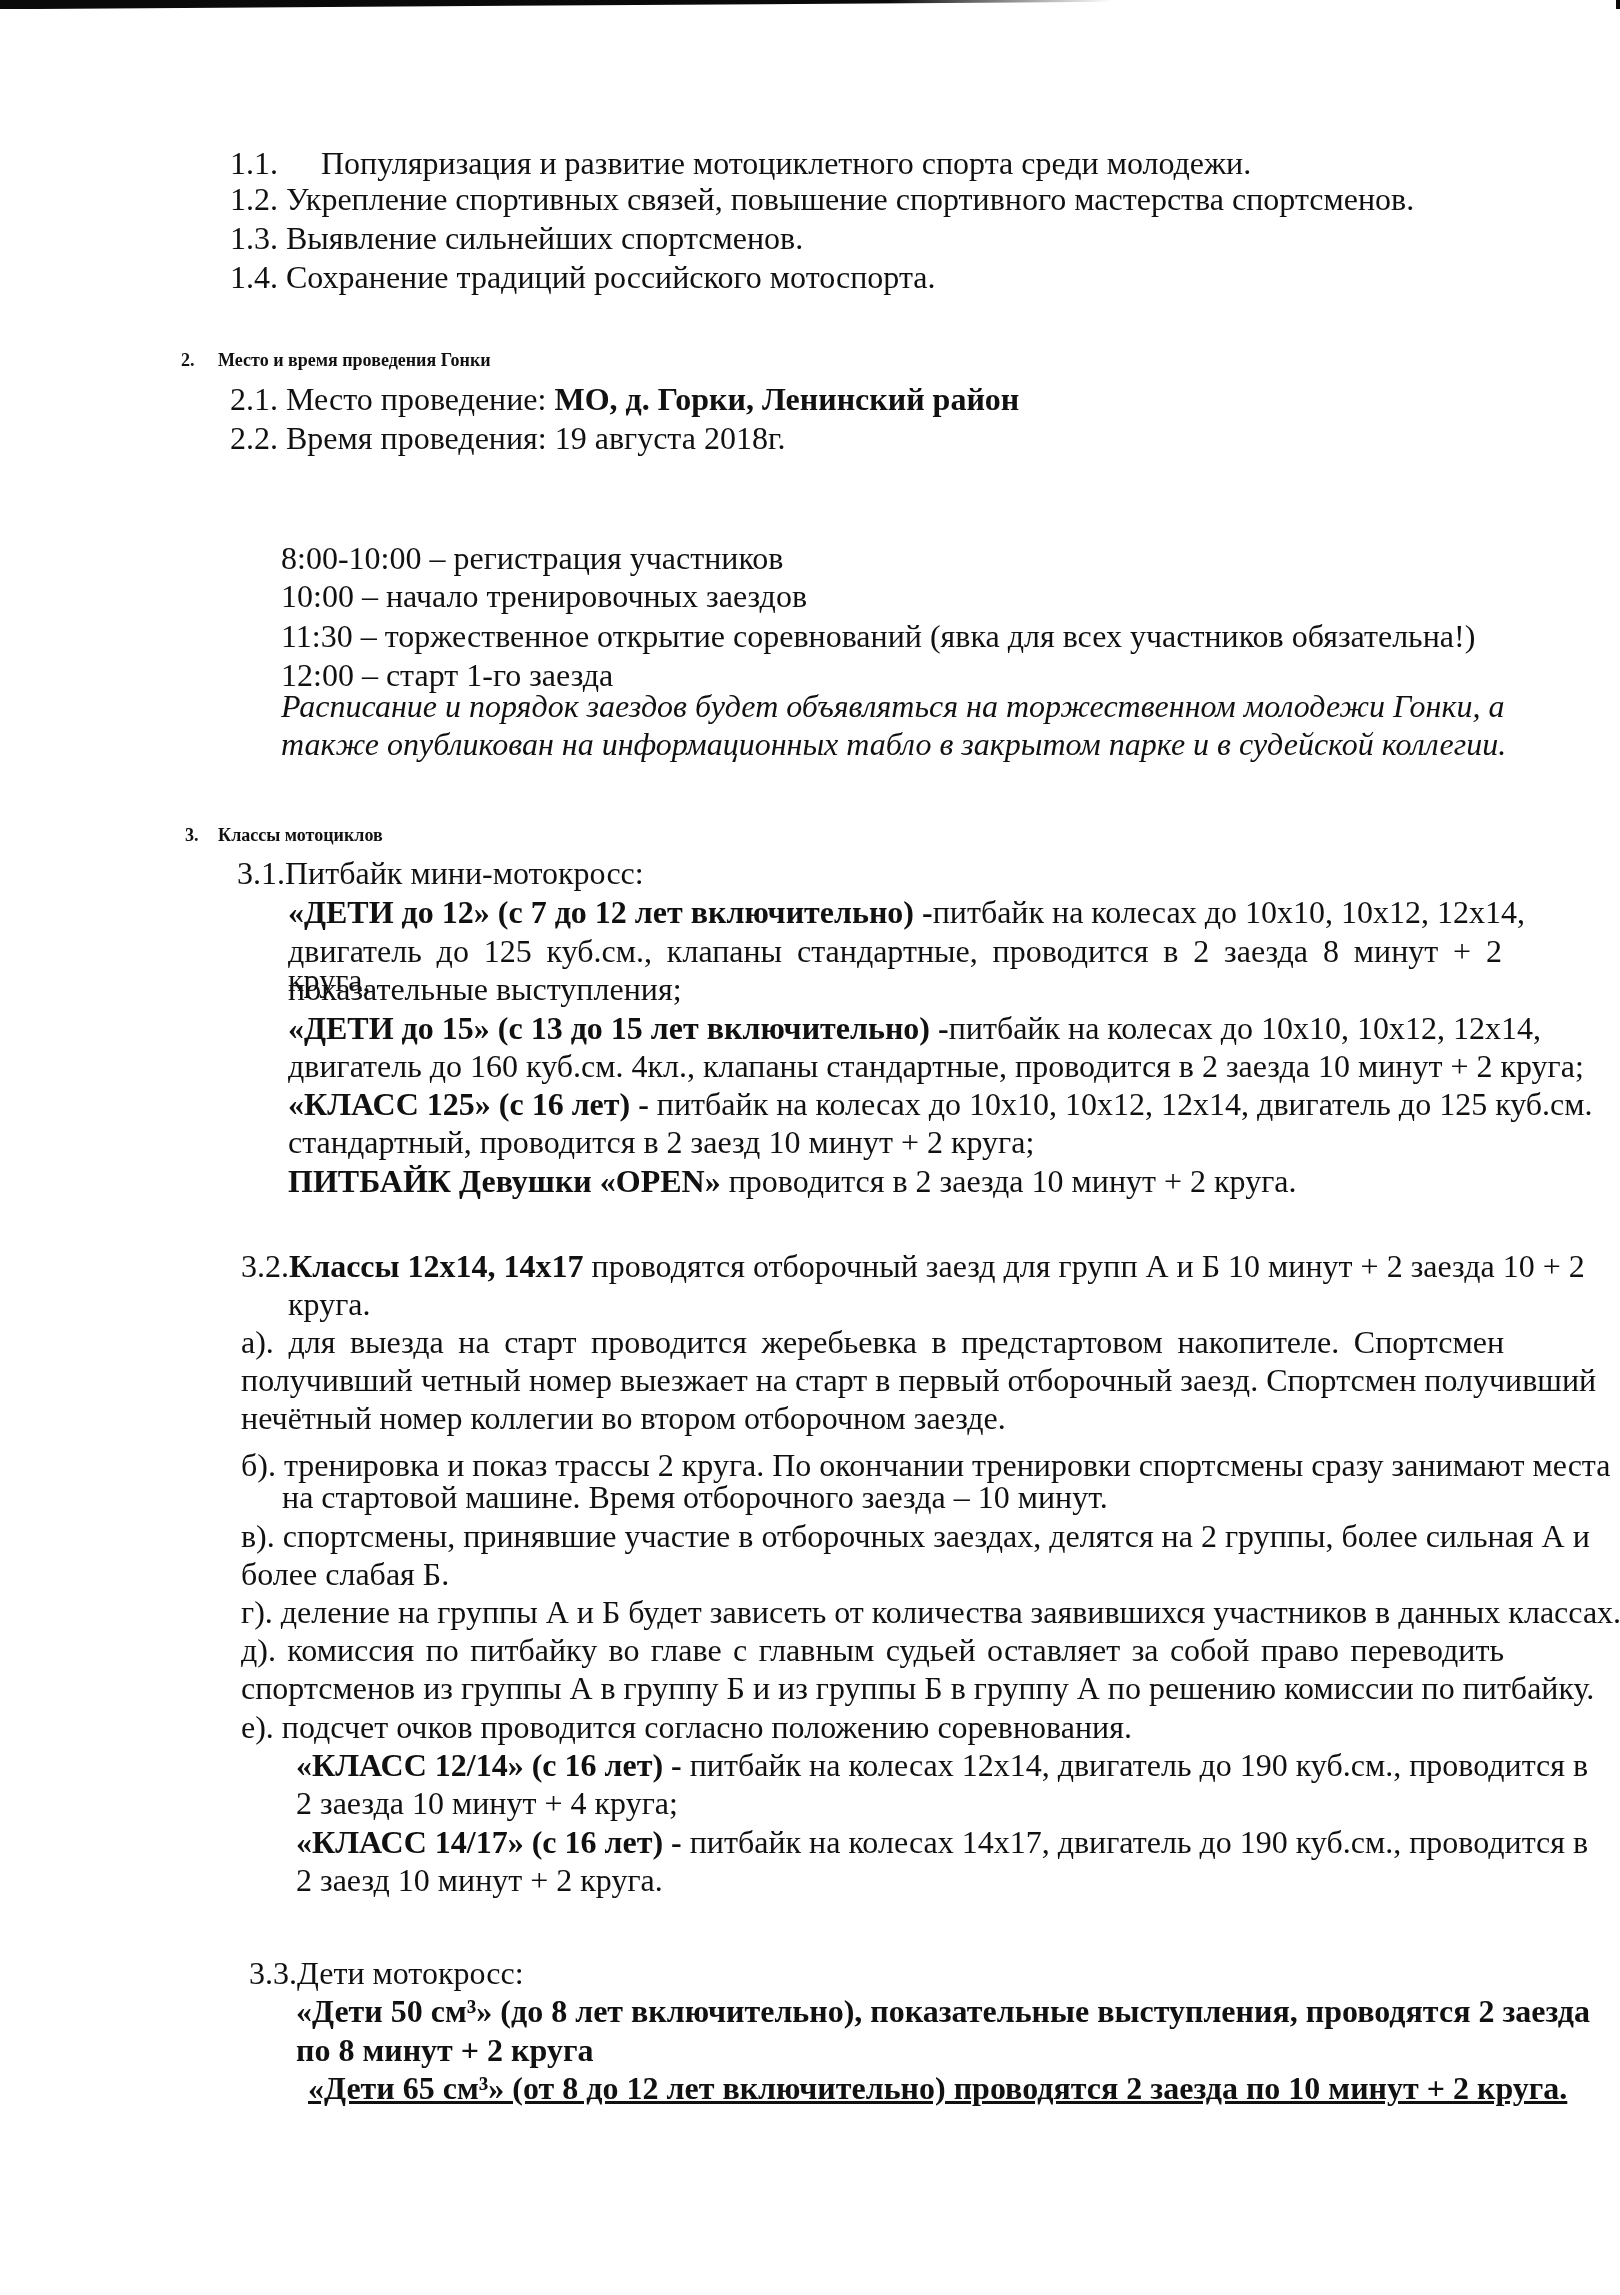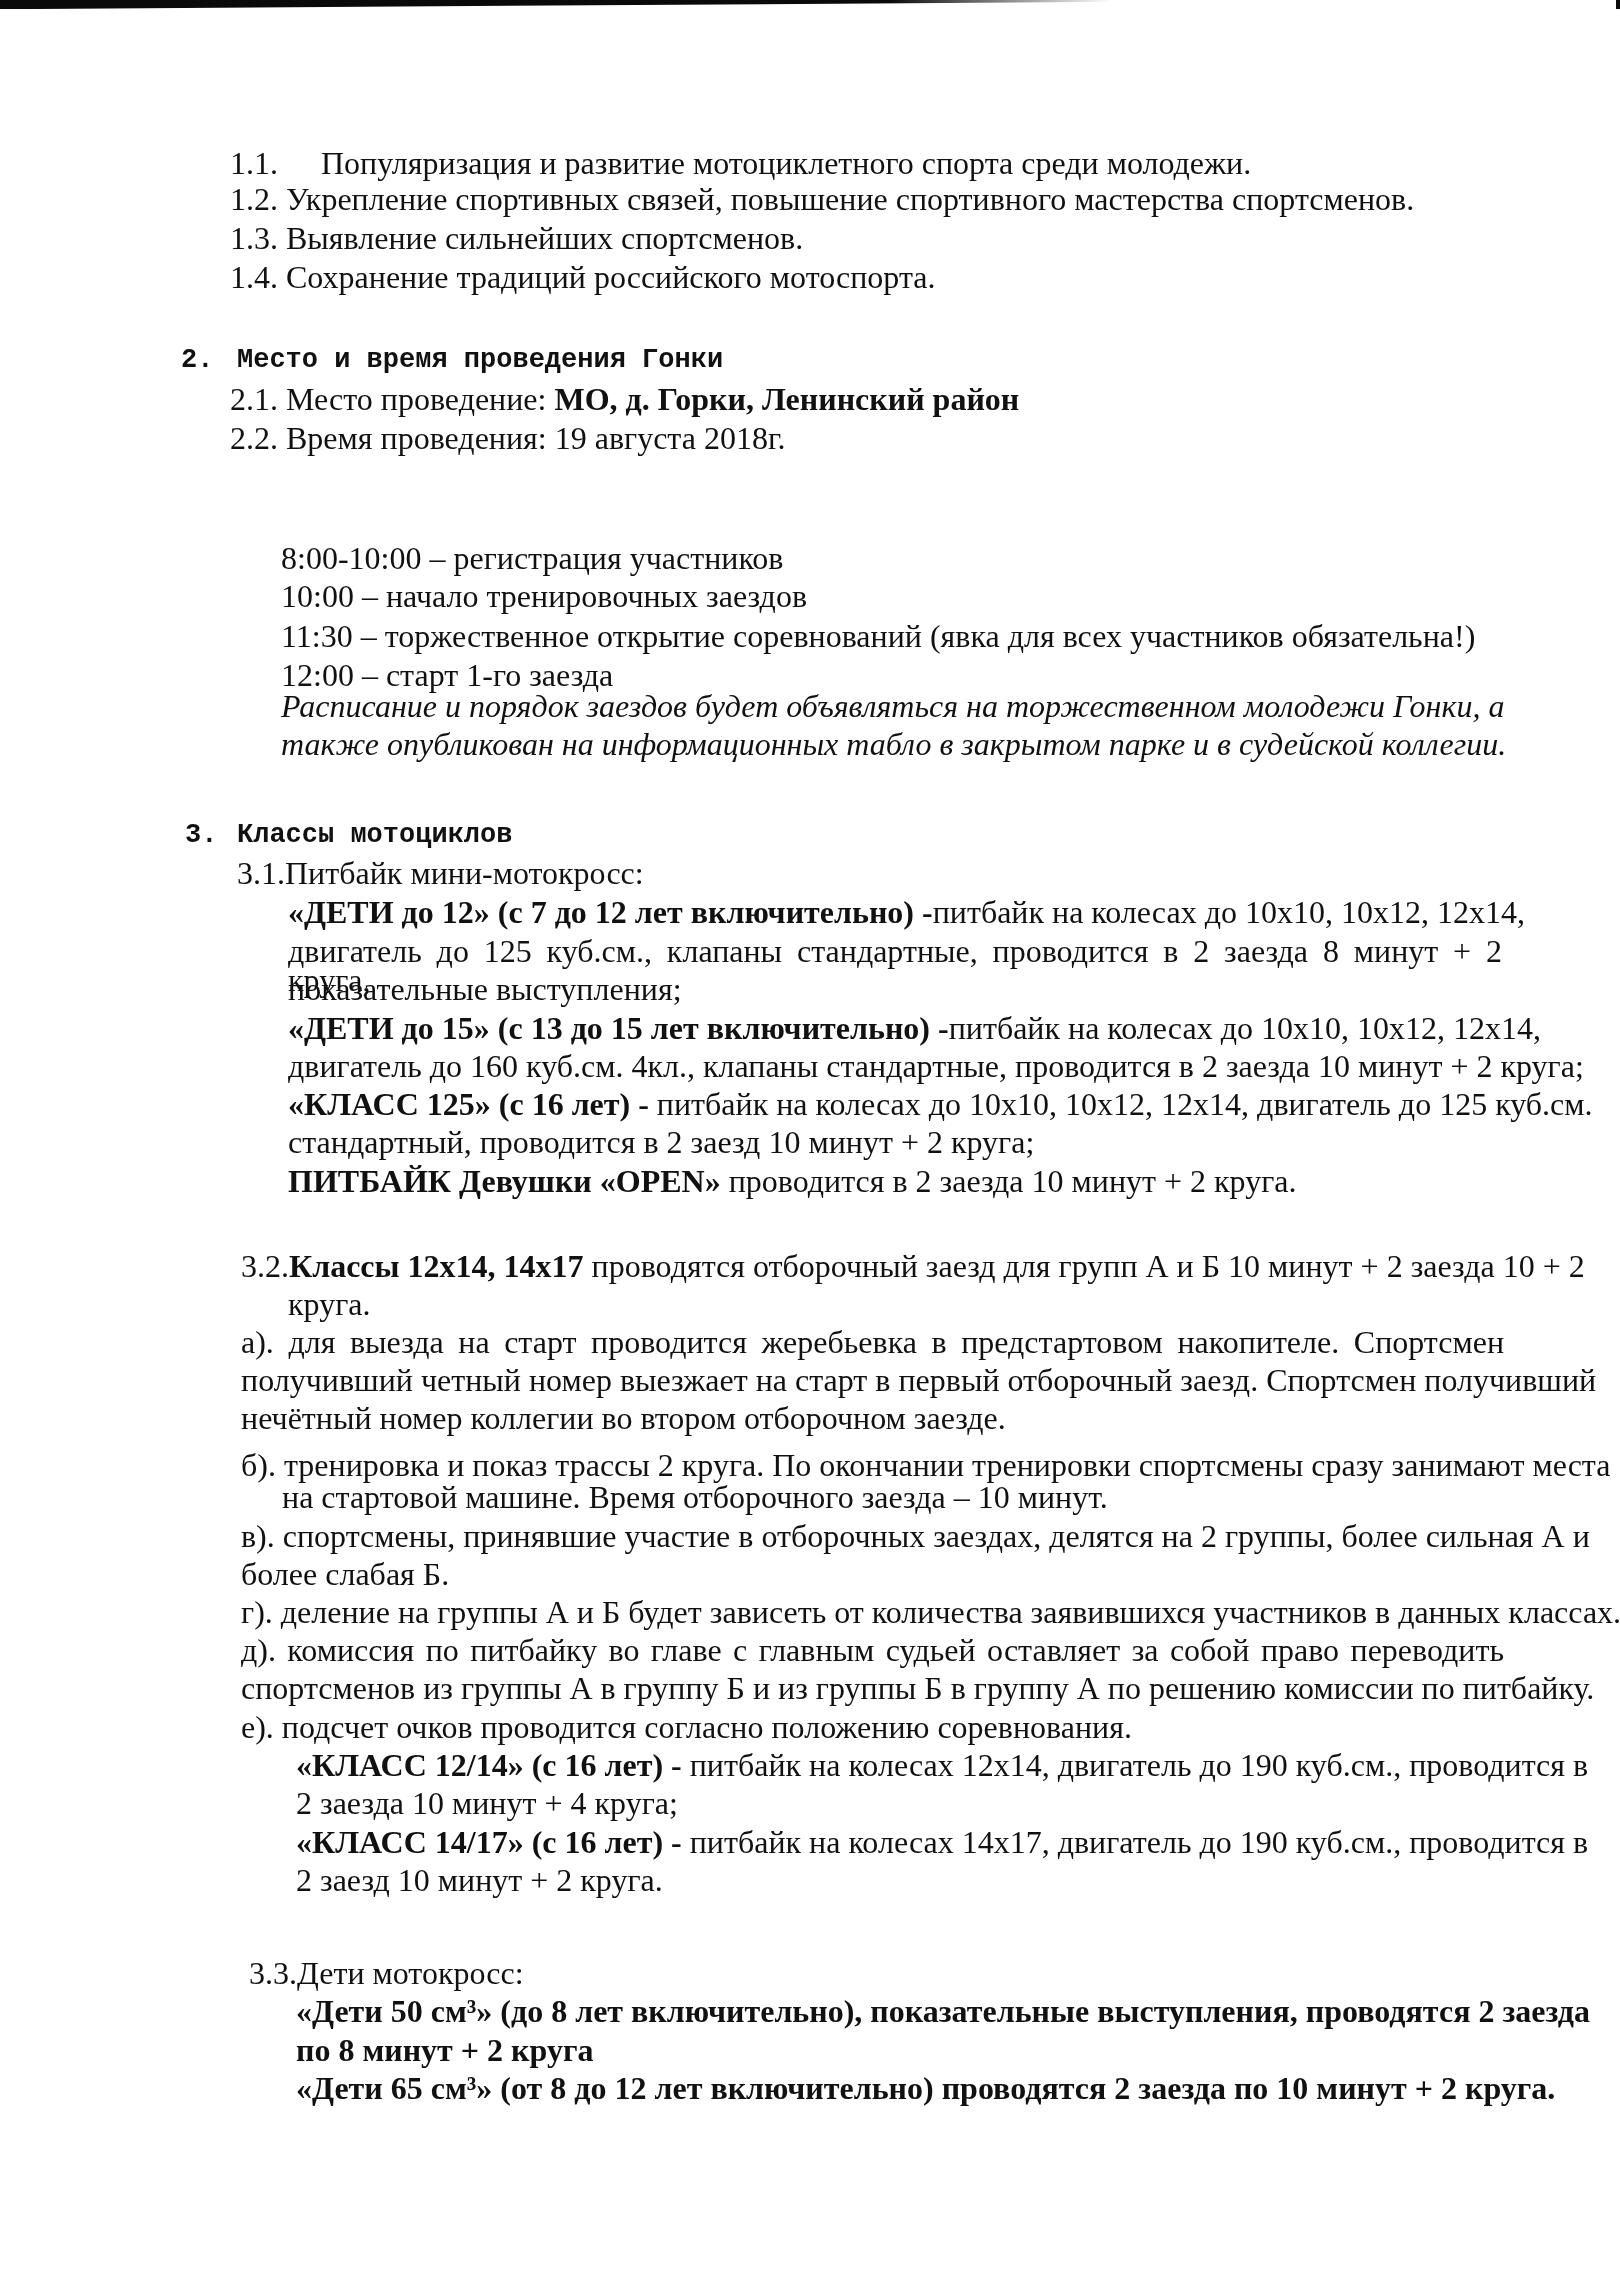--- a/index.html
+++ b/index.html
@@ -14,21 +14,21 @@
     clip-path: polygon(0 0, 100% 0, 100% 20%, 0 100%);
   }
   .scan-edge-right {
     position: absolute; right: 0; top: 0; width: 3.9px; height: 9.2px; background: #0a0a0a;
   }
   .line {
     position: absolute; white-space: nowrap; font-size: 32px; line-height: 29px;
   }
   .b { font-weight: bold; }
   .i { font-style: italic; }
-  .h { font-weight: bold; font-size: 27px; font-family: Liberation Mono, monospace; }
+  .h { font-weight: bold; font-size: 18px; }
   .just { white-space: nowrap; display: flex; justify-content: space-between; }
 </style>
 </head>
 <body>
 
 <div class="scan-edge"></div>
 <div class="scan-edge-right"></div>
 
 <div class="line" style="left:230px; top:149px;">
   <span>1.1.</span><span style="display:inline-block;width:43px"></span><span>Популяризация и развитие мотоциклетного спорта среди молодежи.</span>
@@ -119,14 +119,14 @@
 <div class="line" style="left:296px; top:1828px;">
   <span class="b">«КЛАСС 14/17» (с 16 лет) -</span> <span>питбайк на колесах 14х17, двигатель  до 190 куб.см., проводится в</span>
 </div>
 <div class="line" style="left:296px; top:1866px;">2 заезд 10 минут + 2 круга.</div>
 
 <div class="line" style="left:249px; top:1959px;">
   <span>3.3.</span><span>Дети мотокросс:</span>
 </div>
 <div class="line b" style="left:296px; top:1997px;">«Дети 50 см³» (до 8 лет включительно), показательные выступления, проводятся 2 заезда</div>
 <div class="line b" style="left:296px; top:2036px;">по 8 минут + 2 круга</div>
-<div class="line b" style="left:296px; top:2074px;">«Дети 65 см³» (от 8 до 12 лет включительно) проводятся 2 заезда по 10 минут + 2 круга.</div>
+<div class="line b" style="left:308px; top:2074px;text-decoration:underline;">«Дети 65 см³» (от 8 до 12 лет включительно) проводятся 2 заезда по 10 минут + 2 круга.</div>
 
 
 </body></html>

